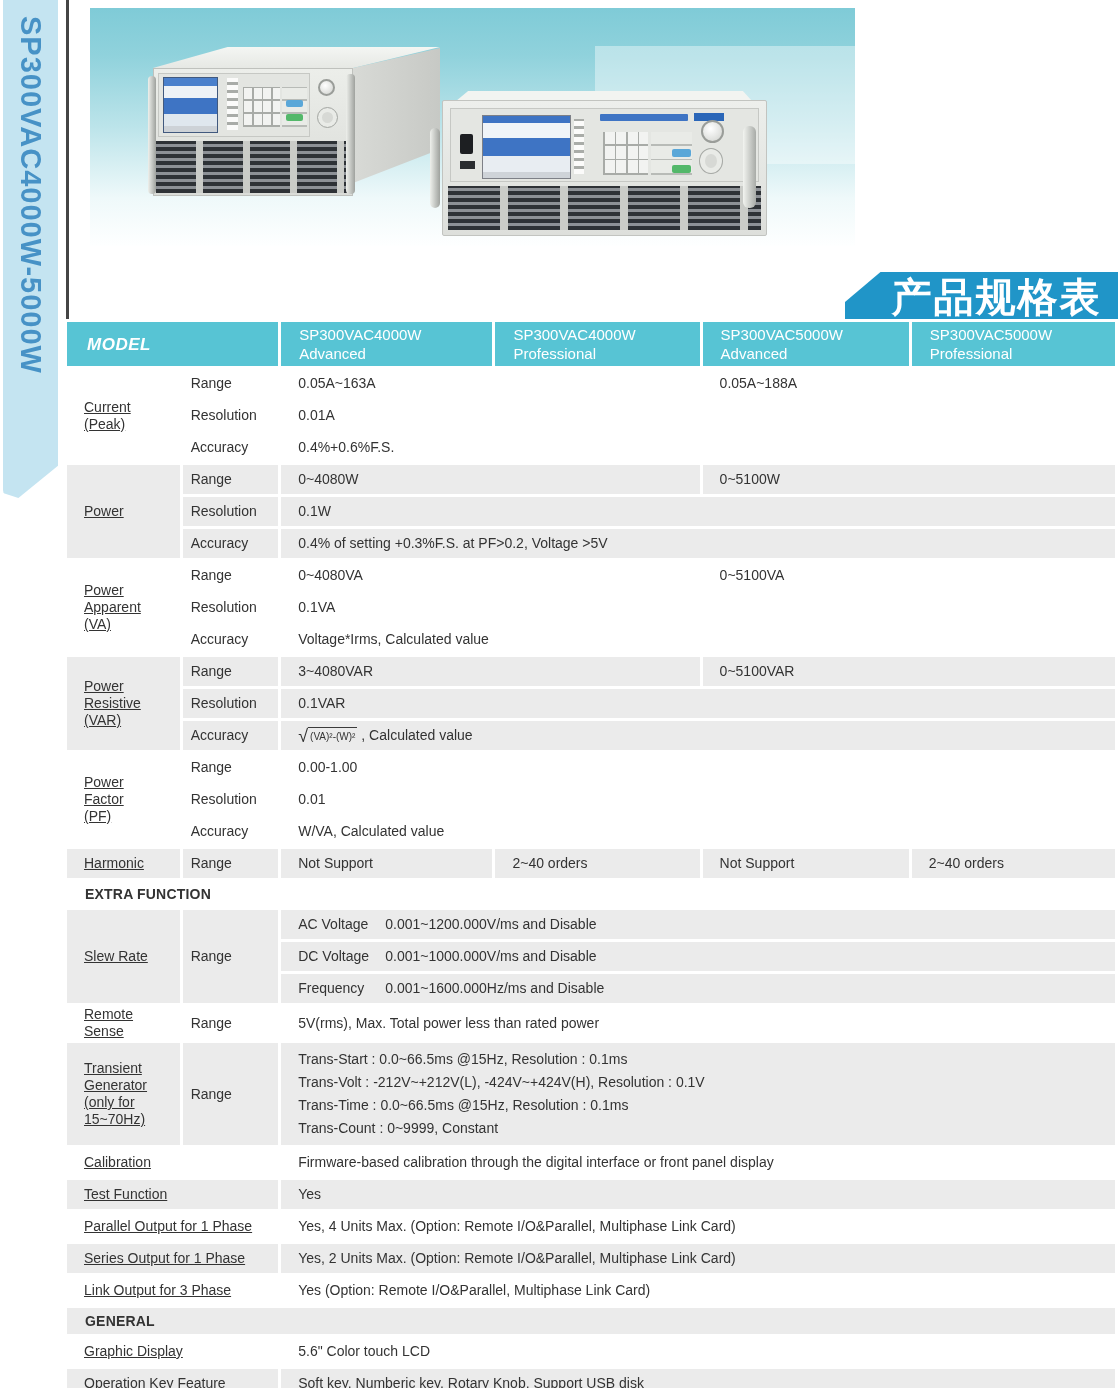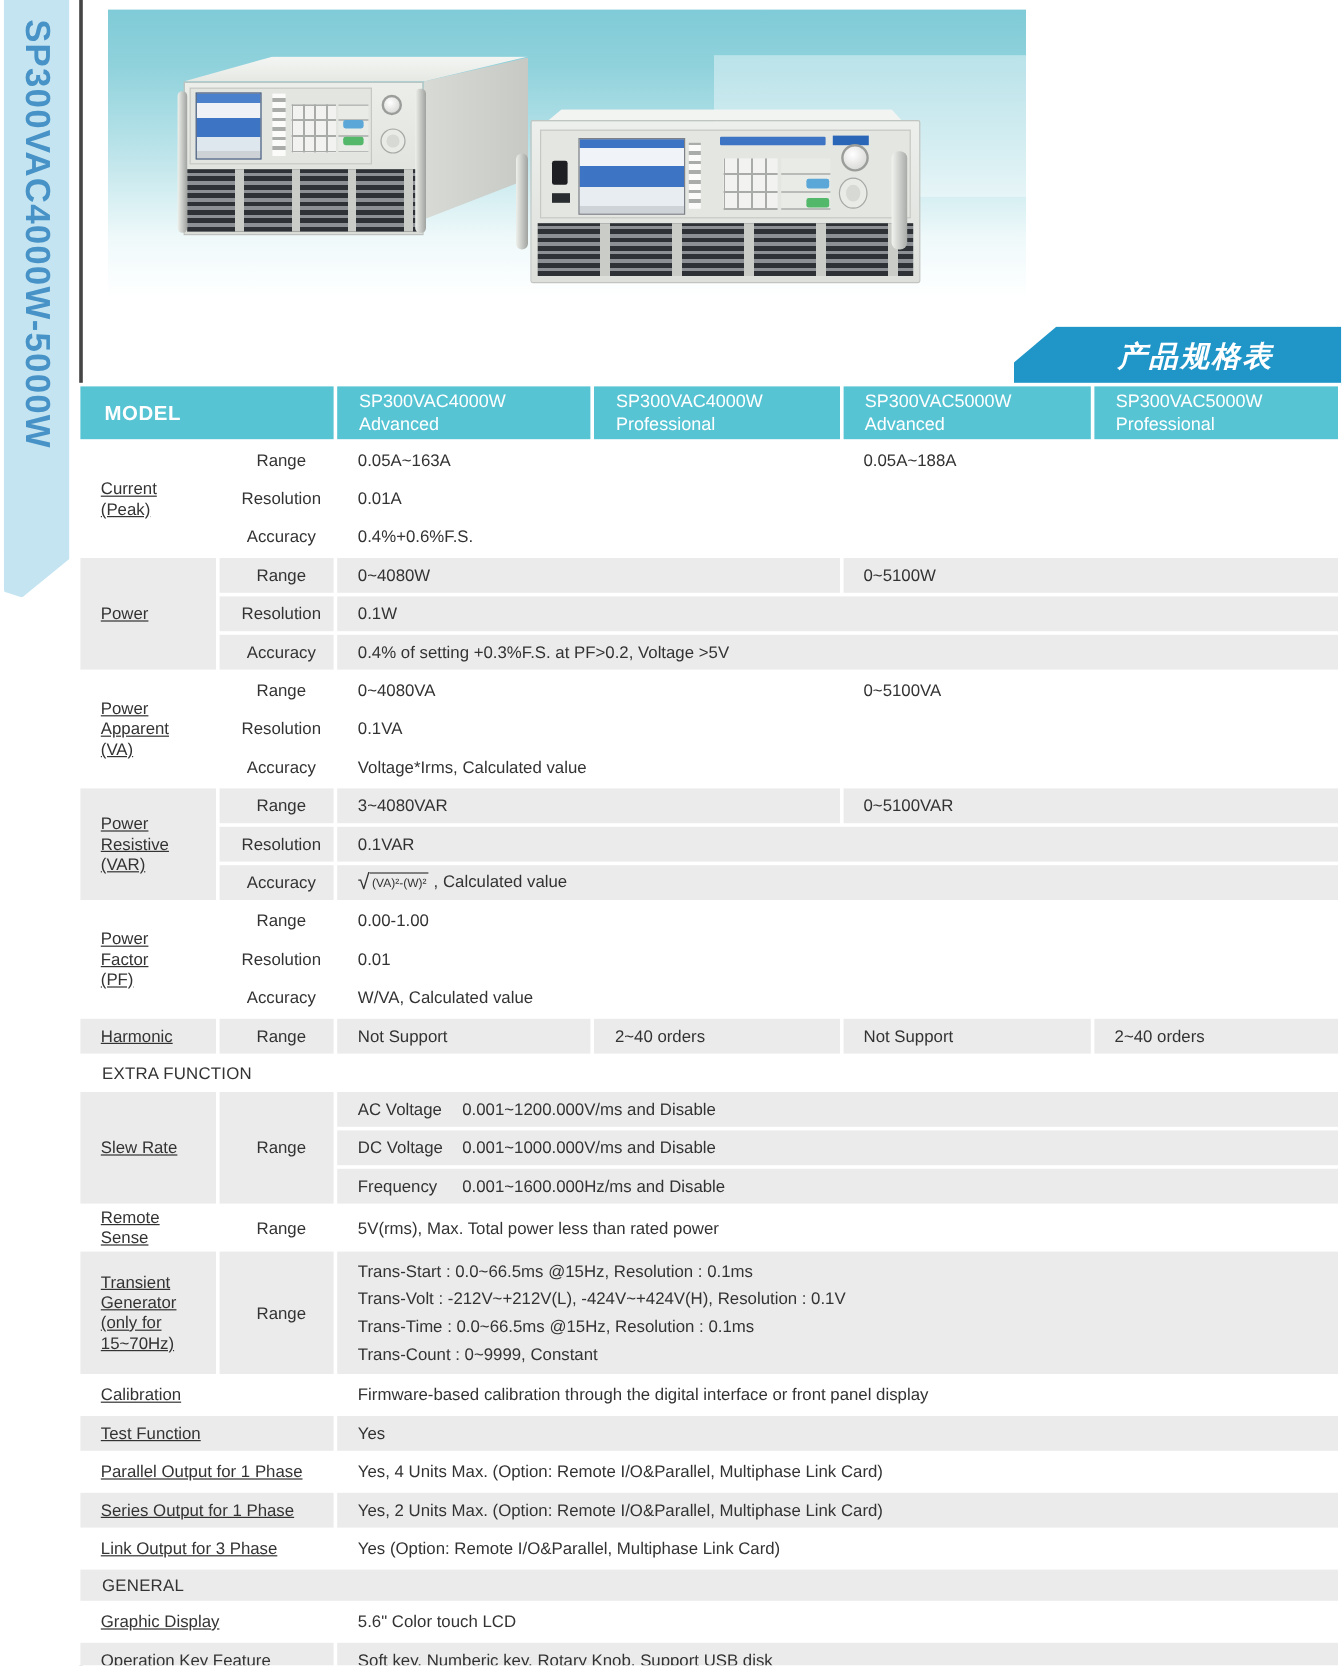--- a/index.html
+++ b/index.html
@@ -85,35 +85,35 @@
       repeating-linear-gradient(0deg,#2e3236 0 4px,#8d9196 4px 7px);background-color:#caccc8;}
   .b-hl{left:340px;top:120px;width:10px;height:80px;border-radius:5px;
     background:linear-gradient(90deg,#eef0ec,#9fa29e);}
   .b-hr{left:653px;top:118px;width:13px;height:82px;border-radius:6px;
     background:linear-gradient(90deg,#f2f4f0,#a8aba7);}
 
   
   .banner{position:absolute;left:845px;top:272px;width:273px;height:50px;background:var(--banner);
     clip-path:polygon(0 100%,0 60%,13% 0,100% 0,100% 100%);
     display:flex;align-items:center;justify-content:center;padding-left:30px;}
-  .banner span{color:#fff;font-size:24px;font-weight:bold;letter-spacing:2px;font-style:italic;}
+  .banner span{color:#fff;font-size:40px;font-weight:bold;letter-spacing:2px;}
 
   
   table.spec{position:absolute;left:64px;top:319px;width:1054px;
     border-collapse:separate;border-spacing:3px;table-layout:fixed;background:#fff;}
   thead th{background:var(--teal);color:#fff;text-align:left;vertical-align:middle;
     height:44px;padding-left:18px;font-weight:normal;font-size:15px;line-height:19px;}
-  th.model-th{font-size:17px;font-weight:bold;letter-spacing:.5px;padding-left:20px;}
+  th.model-th{font-size:17px;font-weight:bold;letter-spacing:.5px;padding-left:20px;font-style:italic;}
   tbody td{height:29px;vertical-align:middle;font-size:14px;color:var(--txt);
     padding-left:17px;line-height:17px;}
   tr.shade-white td{background:#FFFFFF;}
   tr.shade-gray td{background:var(--gray);}
-  td.sub{padding-left:8px;text-align:center;}
+  td.sub{padding-left:8px;}
   td.cat{padding-left:17px;text-decoration:underline;}
-  tr.section-row td{height:26px;font-weight:normal;letter-spacing:.2px;padding-left:18px;}
+  tr.section-row td{height:26px;font-weight:bold;letter-spacing:.2px;padding-left:18px;}
   .param{display:inline-block;min-width:87px;}
   .sqrt{font-size:18px;vertical-align:-2px;}
   .rad{display:inline-block;border-top:1.5px solid #3a3a3a;font-size:10px;padding:0 2px;}
   tr.tall td{height:auto;padding-top:5px;padding-bottom:5px;}
   .tline{line-height:23px;}
 </style>
 </head>
 <body>
 
 <div class="page">

